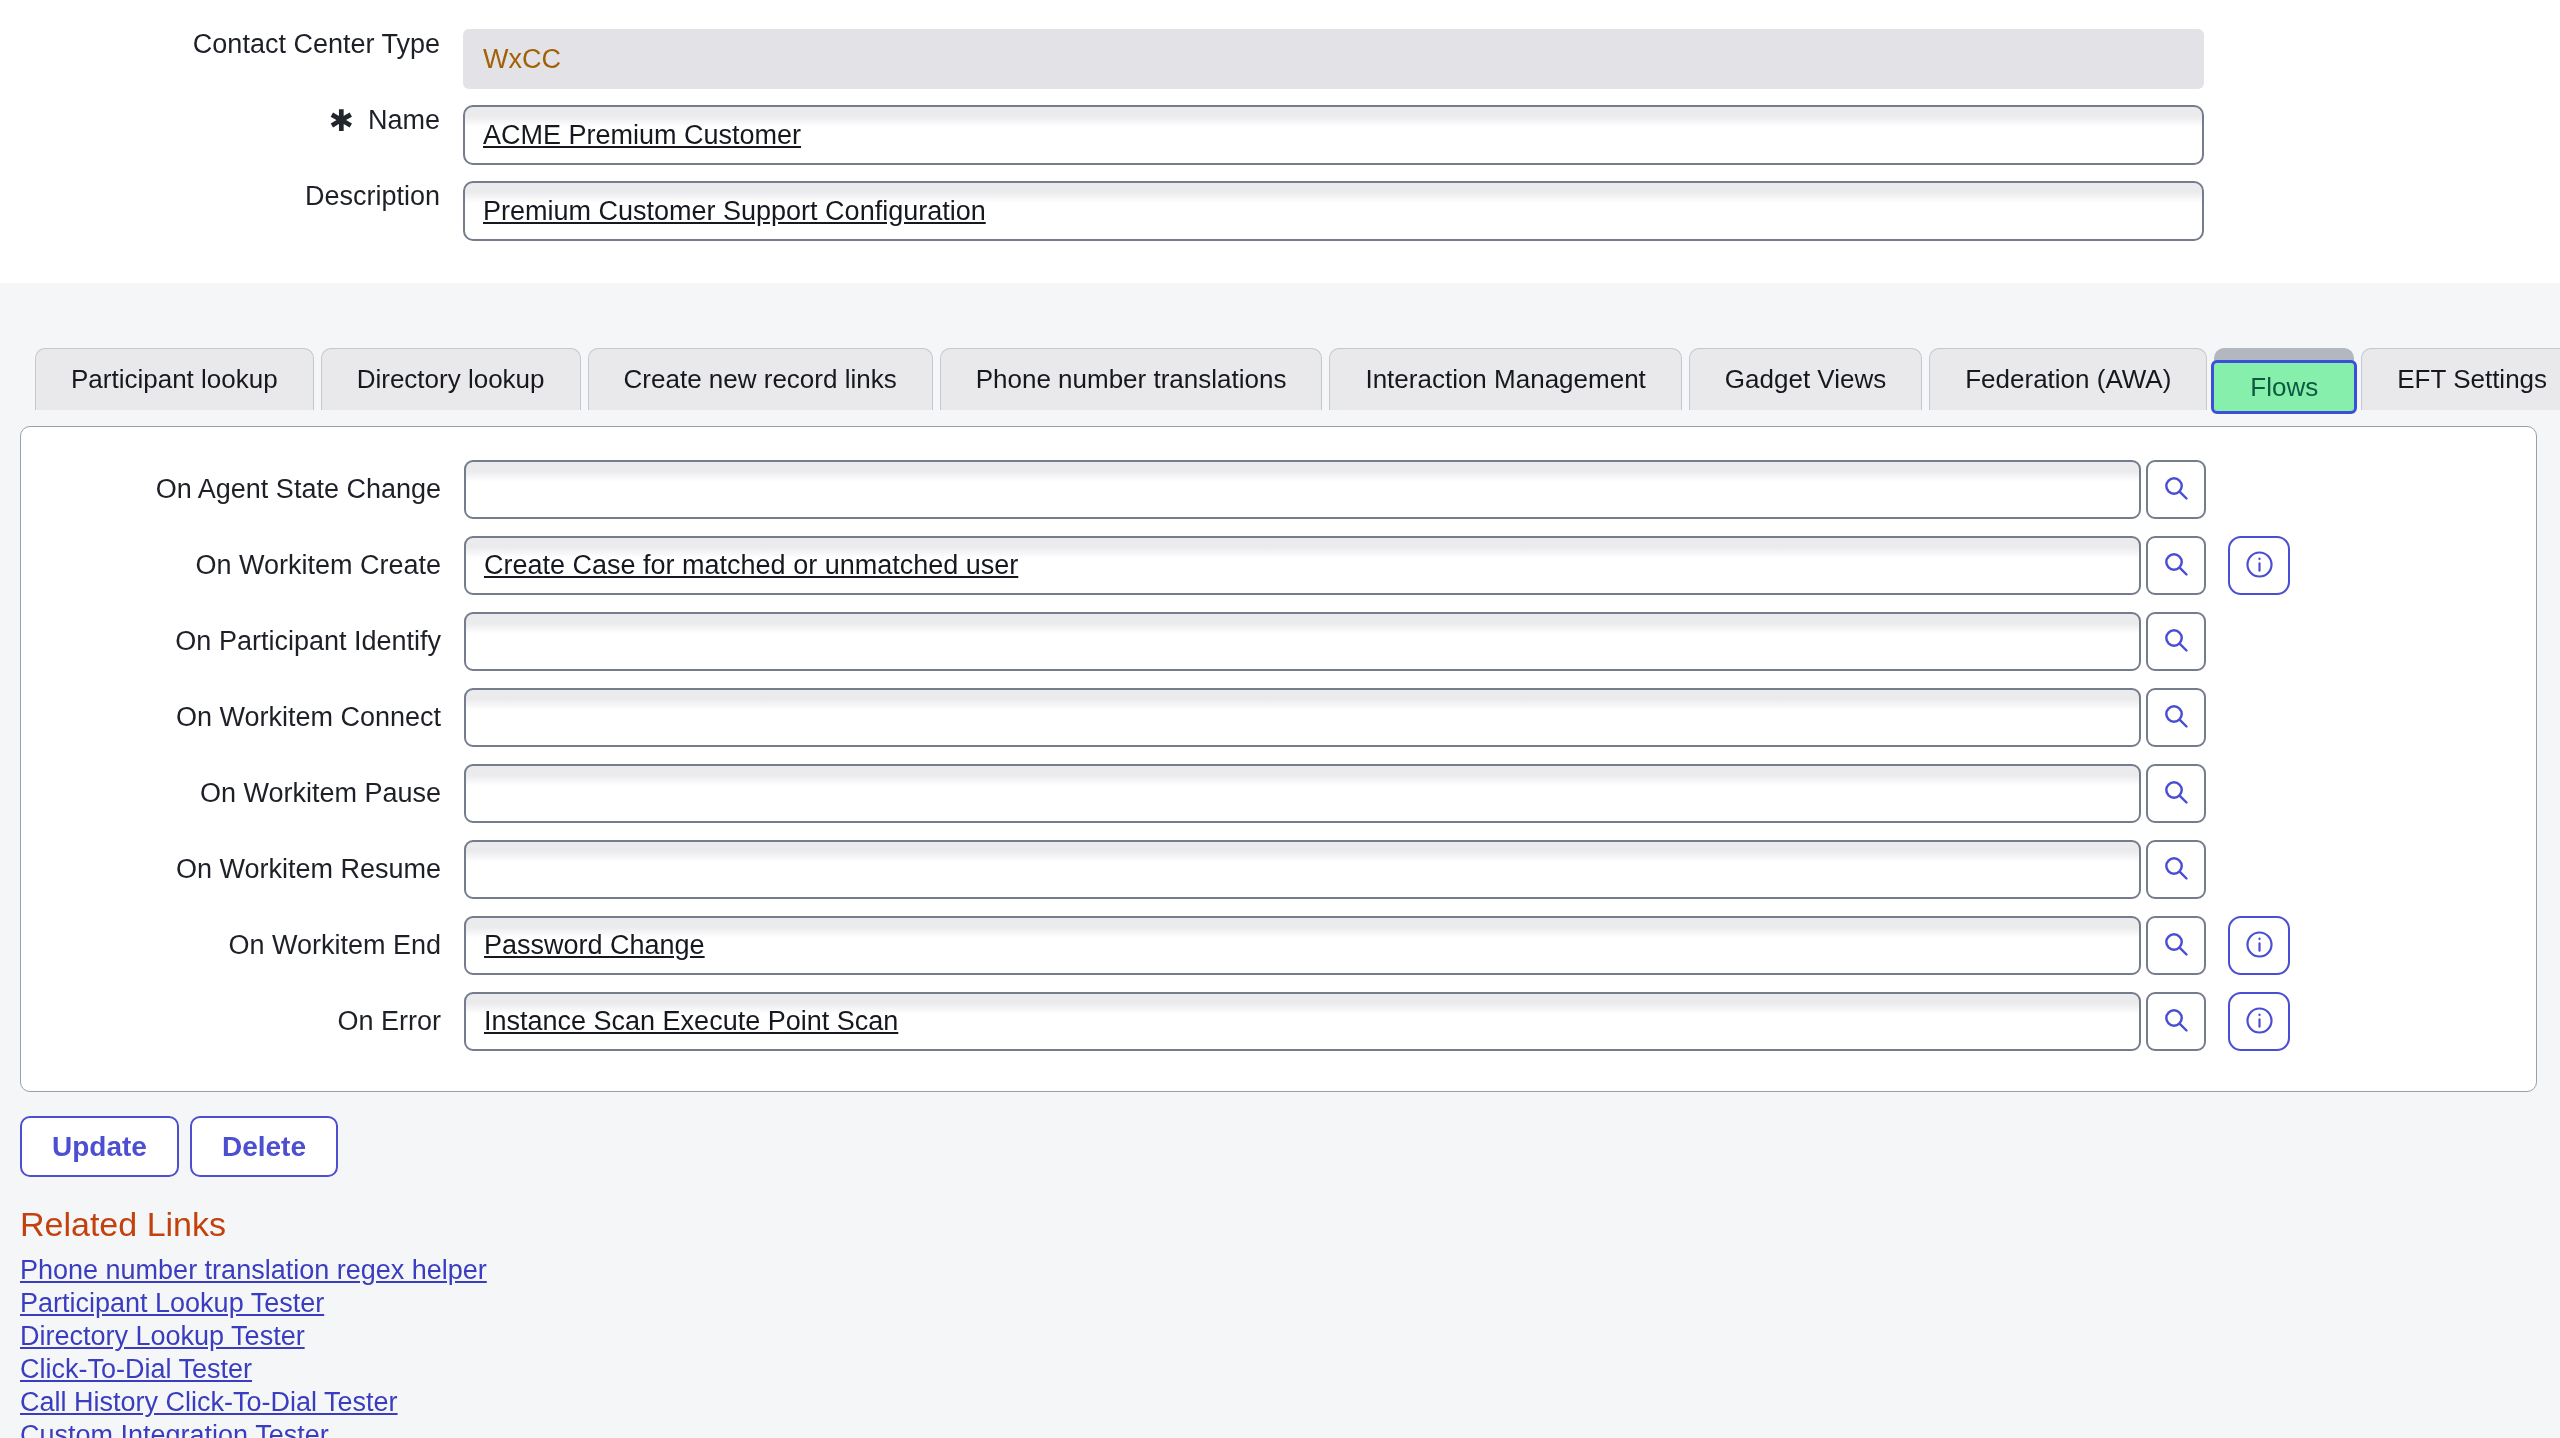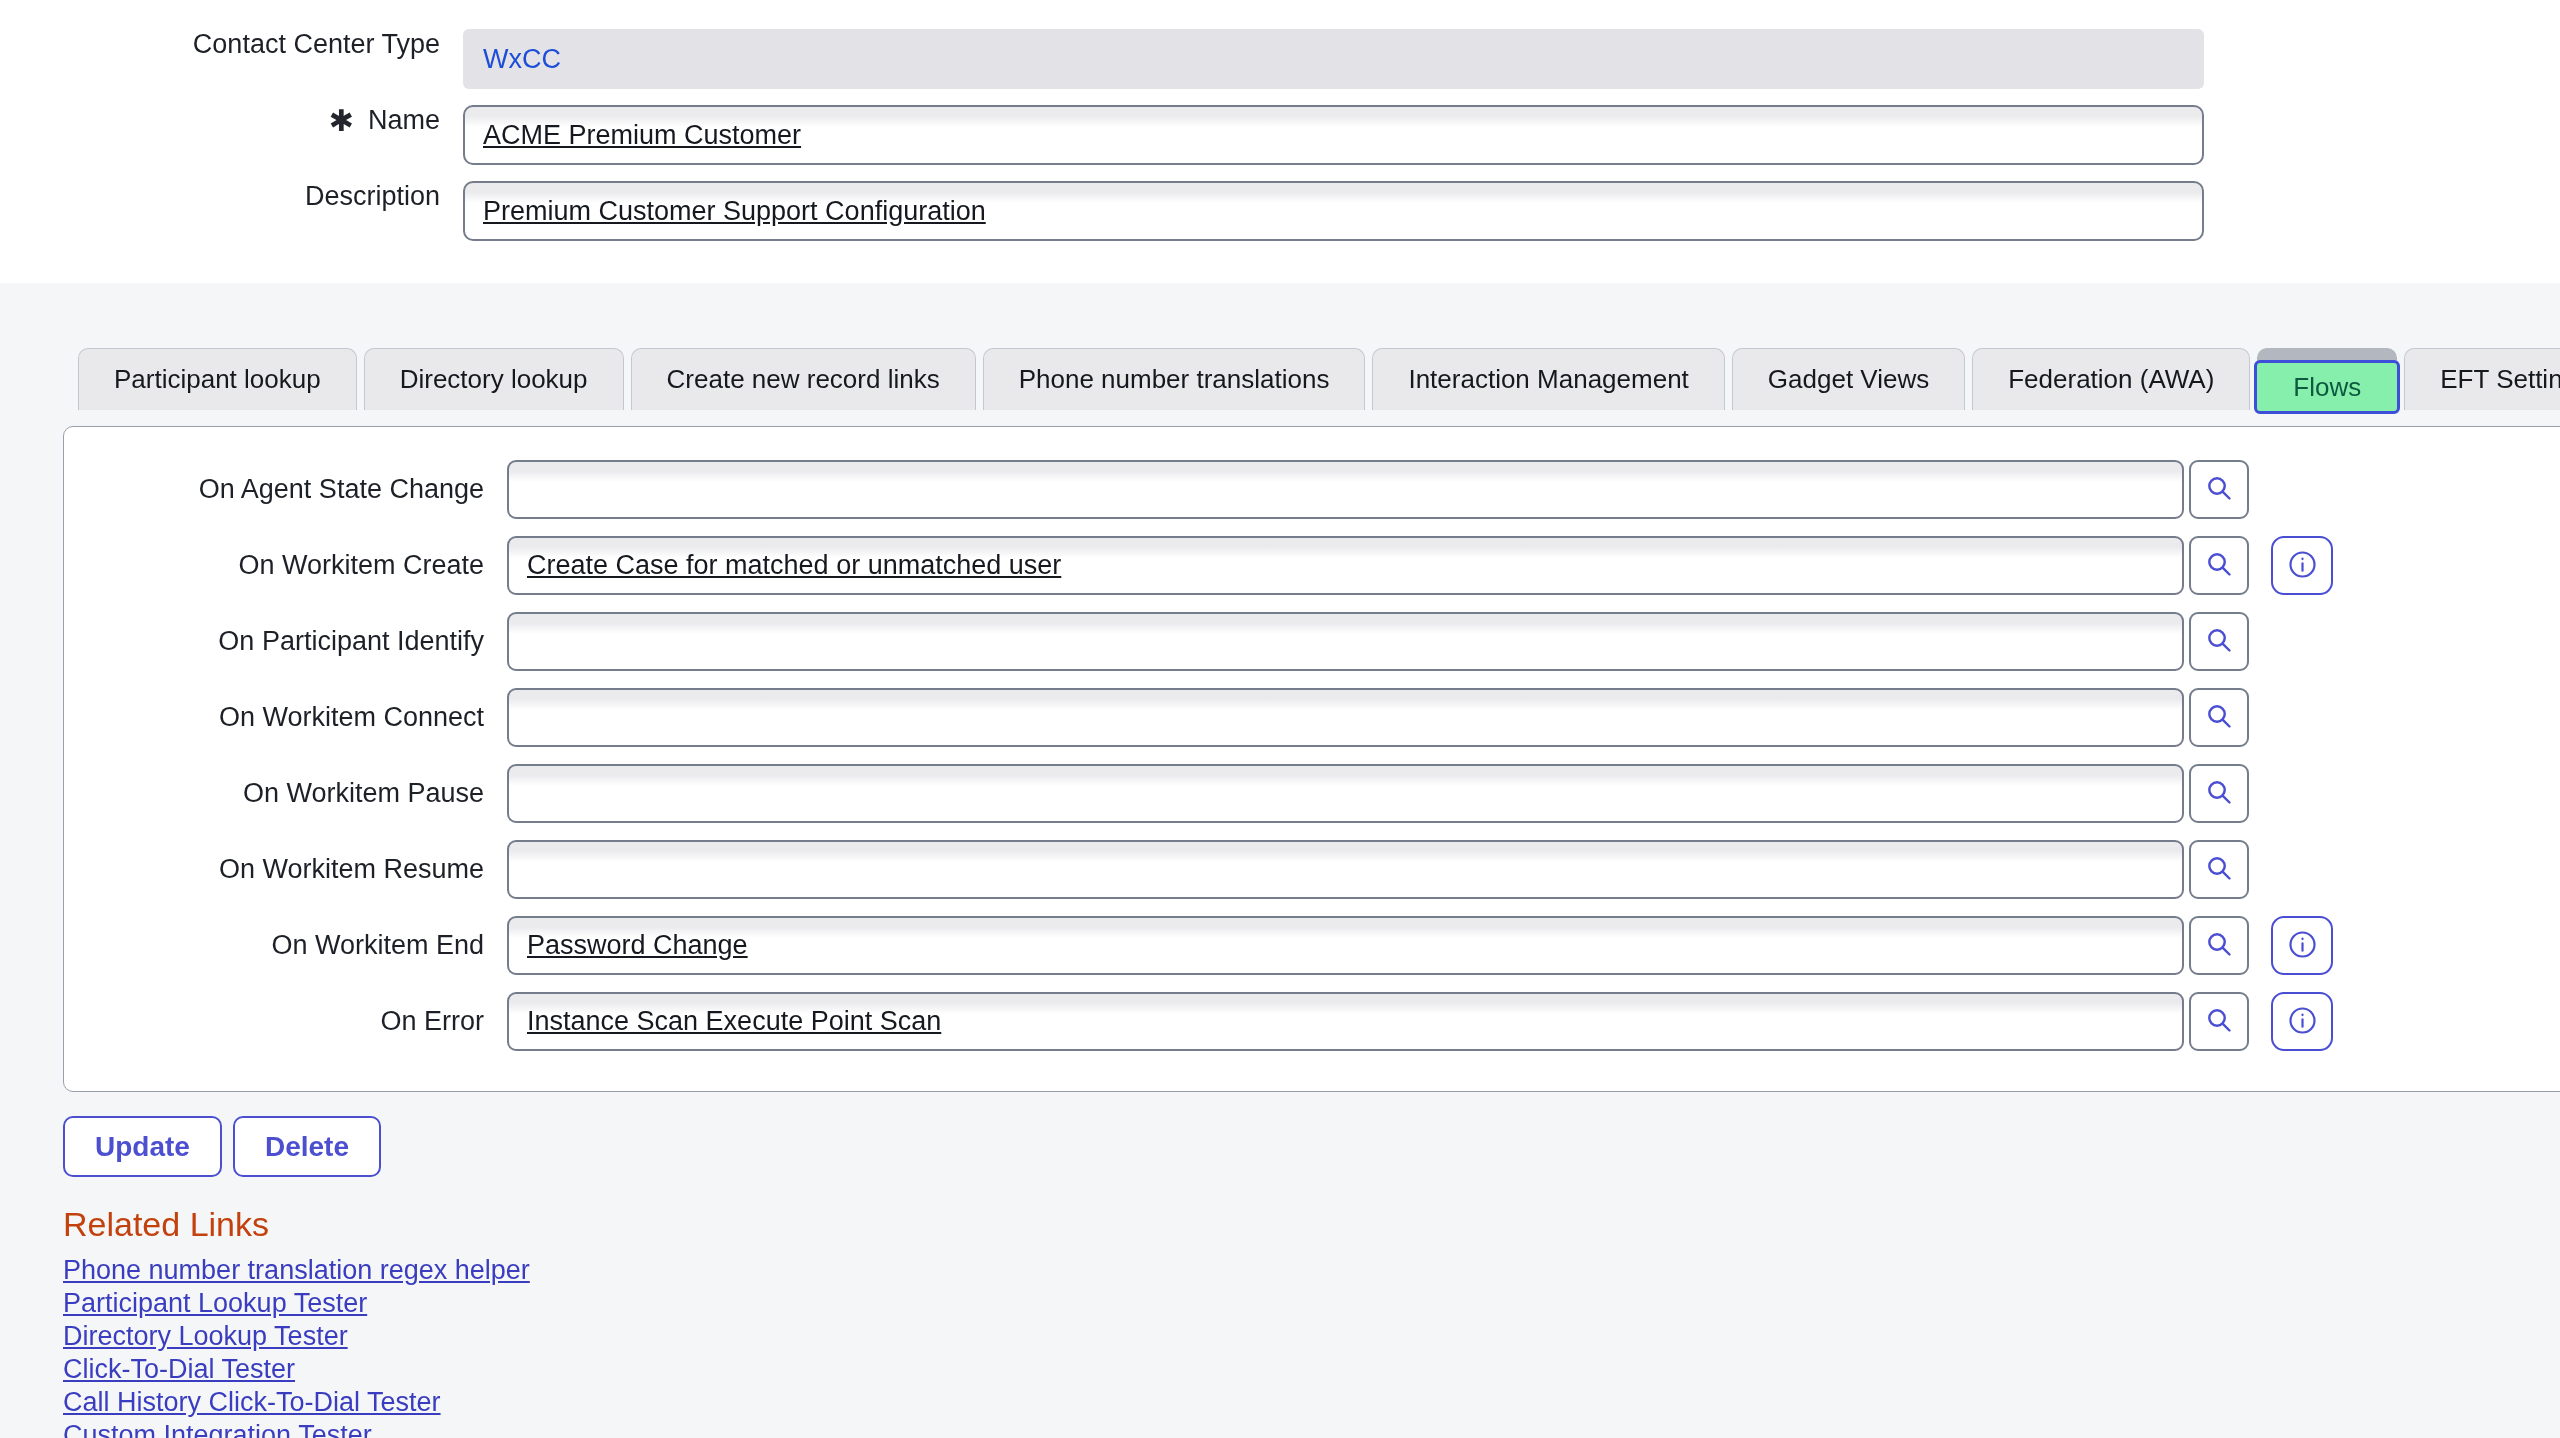--- a/index.html
+++ b/index.html
@@ -15,32 +15,32 @@
   .top-form { height:283px; padding-top:29px; background:#ffffff; }
   .frow { display:flex; align-items:flex-start; height:60px; margin-bottom:16px; }
   .flabel {
     width:440px; flex:none; display:flex; justify-content:flex-end; align-items:center;
     gap:14px; font-size:27px; color:#1d2026; white-space:nowrap;
   }
   .req-mark { font-size:30px; color:#23262c; line-height:1; }
   .ffield { margin-left:23px; width:1741px; height:60px; flex:none; position:relative; }
   .readonly-field {
     width:100%; height:100%; background:#e3e3e7; border-radius:6px;
-    display:flex; align-items:center; padding:0 20px; font-size:27px; color:#1d4ed8;
+    display:flex; align-items:center; padding:0 20px; font-size:27px; color:#a16207;
   }
   input.text {
     width:100%; height:100%; border:2px solid #757c8b; border-radius:10px;
     padding:0 18px; font-size:27px; color:#15181e; font-family:inherit;
     background:linear-gradient(to bottom, #ebebee 0px, #ebebee 9px, #ffffff 20px);
     outline:none;
     text-decoration:underline;
   }
 
   
-  .lower { background:#f5f6f7; height:1155px; padding-top:65px;padding-left:43px; }
+  .lower { background:#f5f6f7; height:1155px; padding-top:65px; }
 
   
   .tabs { display:flex; align-items:stretch; margin-left:35px; height:62px; gap:7px; position:relative; z-index:2; }
   .tab {
     height:62px; background:#e9e9ec; border:1px solid #c4c7cf; border-bottom:none;
     border-radius:10px 10px 0 0; padding:0 35px; display:flex; align-items:center;
     font-size:26px; color:#15181d; cursor:pointer; white-space:nowrap; position:relative;
   }
   .tab.active { background:#b3b7c0; border-color:#b3b7c0; }
   .tab.active .ghost { visibility:hidden; }

